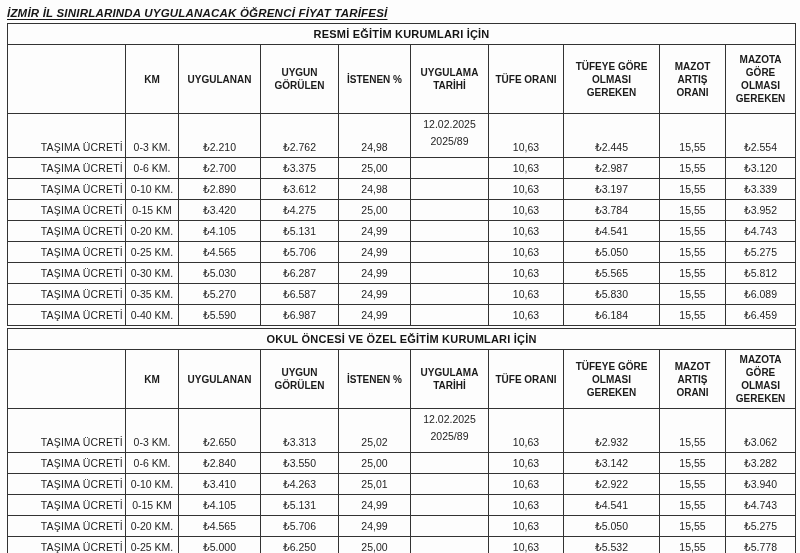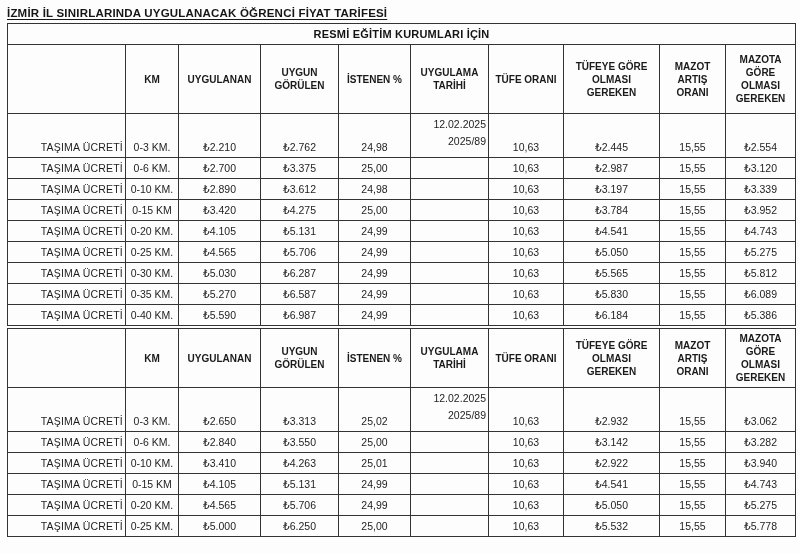--- a/index.html
+++ b/index.html
@@ -17,20 +17,21 @@
     box-sizing: border-box;
   }
   .doc-title {
     font-size: 11.5px;
     font-weight: bold;
     letter-spacing: 0.2px;
     text-decoration: underline;
     text-underline-offset: 2px;
     margin: 0 0 4px 0;
     color: #161616;
+    font-style: italic;
   }
   table.tariff {
     border-collapse: collapse;
     table-layout: fixed;
     width: 788px;
     border: 1.5px solid #2c2c2c;
   }
   table.tariff + table.tariff { margin-top: 2px; }
   .tariff th, .tariff td {
     border: 1px solid #333;
@@ -70,21 +71,20 @@
     letter-spacing: 0.2px;
   }
   .tariff tbody td.b { font-weight: normal; }
   .tariff tbody td.date {
     white-space: pre-line;
     font-size: 10.5px;
     line-height: 1.65;
     vertical-align: top !important;
     padding-top: 2px;
     padding-bottom: 0 !important;
-    text-align: right;
   }
 </style>
 </head>
 <body>
 
 <div class="page">
   <div class="doc-title">İZMİR İL SINIRLARINDA UYGULANACAK ÖĞRENCİ FİYAT TARİFESİ</div>
 
   <table class="tariff t1">
     <colgroup>
@@ -217,39 +217,42 @@
         <tr>
           <td class="lbl">TAŞIMA ÜCRETİ</td>
           <td>0-40 KM.</td>
           <td>₺5.590</td>
           <td class="b">₺6.987</td>
           <td>24,99</td>
           <td class="date"></td>
           <td>10,63</td>
           <td class="b">₺6.184</td>
           <td>15,55</td>
-          <td class="b">₺5.386</td>
+          <td class="b">₺6.459</td>
         </tr>
       </tbody>
   </table>
 
   <table class="tariff t2">
     <colgroup>
       <col style="width:118px">
         <col style="width:53px">
         <col style="width:82px">
         <col style="width:78px">
         <col style="width:72px">
       <col style="width:78px">
         <col style="width:75px">
         <col style="width:96px">
         <col style="width:66px">
         <col style="width:70px">
     </colgroup>
     <thead>
+      <tr class="section-row">
+        <td colspan="10">OKUL ÖNCESİ VE ÖZEL EĞİTİM KURUMLARI İÇİN</td>
+      </tr>
       <tr class="head-row">
         <th></th>
         <th>KM</th>
         <th>UYGULANAN</th>
         <th>UYGUN GÖRÜLEN</th>
         <th>İSTENEN %</th>
         <th>UYGULAMA TARİHİ</th>
         <th>TÜFE ORANI</th>
         <th>TÜFEYE GÖRE OLMASI GEREKEN</th>
         <th>MAZOT ARTIŞ ORANI</th>

